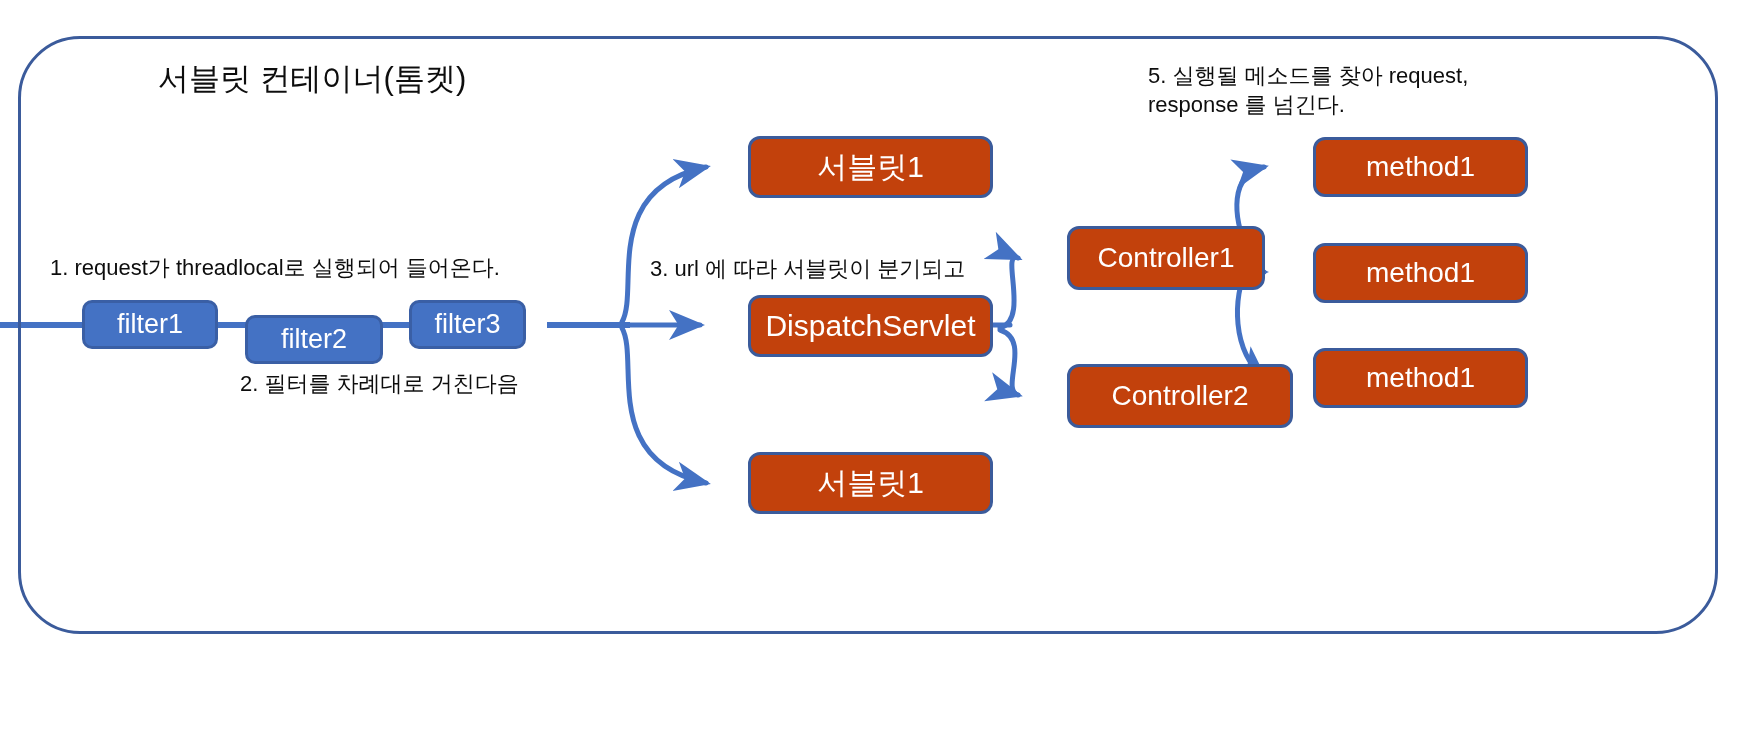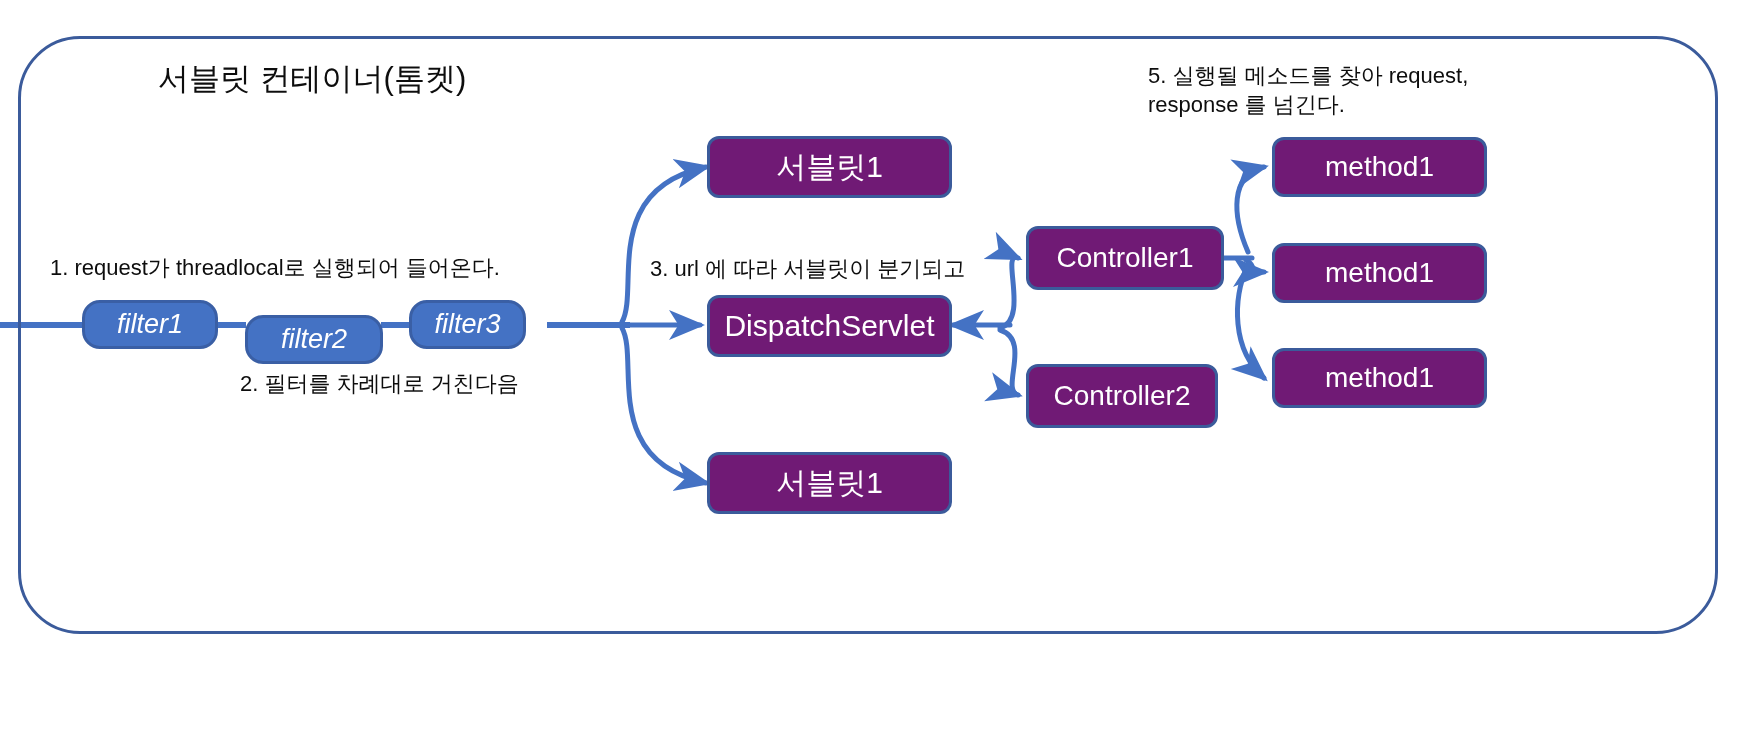--- a/index.html
+++ b/index.html
@@ -37,29 +37,29 @@
     border-radius: 12px;
     border: 3px solid #3b5b9b;
     text-align: center;
     line-height: 1.05;
     white-space: nowrap;
     z-index: 3;
   }
   .node.blue {
     background: #4472c4;
     border-color: #3a5fa5;
-    border-radius: 18px;
-    font-style: italic;
+    border-radius: 10px;
   }
   .node.green {
     background: #4aa css-ignore;
   }
   .node.green {
-    background: #701a75;
+    background: #c2410c;
     border-color: #3b5b9b;
+    margin-left: 41px;
   }
   .label {
     position: absolute;
     color: #0d0d0d;
     white-space: pre;
     z-index: 4;
   }
   .label.wrap {
     white-space: normal;
   }
@@ -147,21 +147,21 @@
   <div class="node blue" style="left:409px; top:300px; width:117px; height:49px; font-size:27px;">filter3</div>
 
   <div class="node green" style="left:707px; top:136px; width:245px; height:62px; font-size:30px;">서블릿1</div>
 
   <div class="node green" style="left:707px; top:295px; width:245px; height:62px; font-size:30px;">DispatchServlet</div>
 
   <div class="node green" style="left:707px; top:452px; width:245px; height:62px; font-size:30px;">서블릿1</div>
 
   <div class="node green" style="left:1026px; top:226px; width:198px; height:64px; font-size:28px;">Controller1</div>
 
-  <div class="node green" style="left:1026px; top:364px; width:192px; height:64px; font-size:28px;">Controller2</div>
+  <div class="node green" style="left:1026px; top:364px; width:226px; height:64px; font-size:28px;">Controller2</div>
 
   <div class="node green" style="left:1272px; top:137px; width:215px; height:60px; font-size:28px;">method1</div>
 
   <div class="node green" style="left:1272px; top:243px; width:215px; height:60px; font-size:28px;">method1</div>
 
   <div class="node green" style="left:1272px; top:348px; width:215px; height:60px; font-size:28px;">method1</div>
 
 </div>
 
 </body></html>

